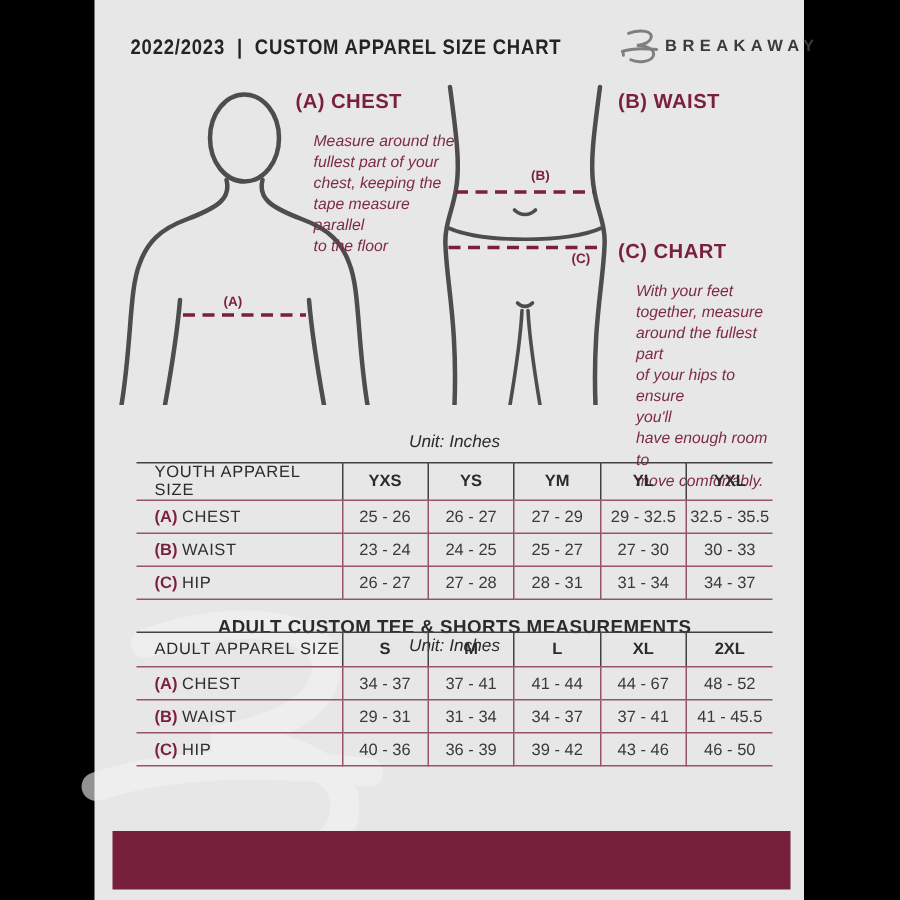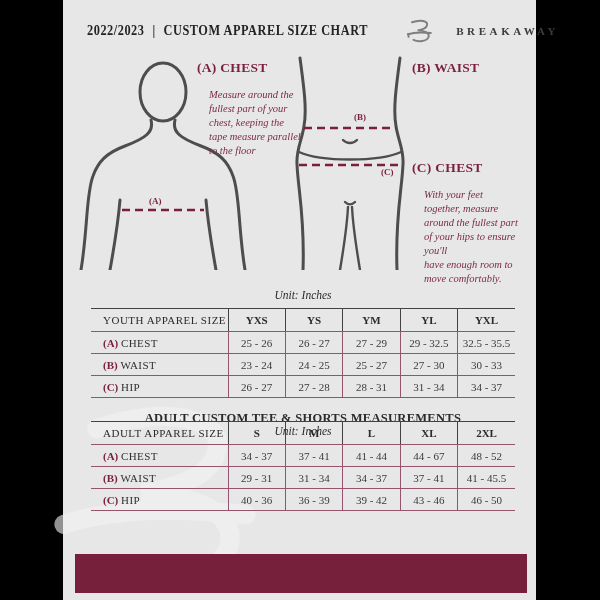--- a/index.html
+++ b/index.html
@@ -1,25 +1,25 @@
 <!DOCTYPE html>
 <html><head>
 <meta charset="utf-8">
 <style>
   html,body{margin:0;padding:0;background:#000;}
   #canvas{position:relative;width:569px;height:600px;background:#000;overflow:hidden;
-          font-family:Liberation Serif, serif;}
+          font-family:Liberation Sans, sans-serif;}
   .page{position:absolute;left:63px;top:0;width:473px;height:600px;background:#e7e7e7;}
 
   
   .header{position:absolute;left:24px;top:17px;width:425px;display:flex;
           justify-content:space-between;align-items:center;}
   .hdr-title{display:flex;gap:9px;font-weight:bold;font-size:14px;color:#242424;
              letter-spacing:.6px;transform:scaleX(.88);transform-origin:left center;white-space:nowrap;}
-  .brand{display:flex;align-items:center;gap:23px;}
+  .brand{display:flex;align-items:center;gap:3px;}
   .brand-name{font-weight:bold;font-size:11px;letter-spacing:3.6px;color:#3b3b3b;}
 
   
   .fig-svg{position:absolute;left:0;top:52px;}
   .fig-label{position:absolute;font-weight:bold;font-size:9px;color:#7a1f3e;}
 
   .measure-block{position:absolute;width:120px;}
   .measure-head{font-weight:bold;font-size:13.5px;color:#7a1f3e;letter-spacing:.3px;margin:0 0 7px 0;}
   .measure-desc{font-style:italic;font-size:10.5px;line-height:1.34;color:#7e2a49;
                 white-space:pre-line;margin:12px;}
@@ -106,21 +106,21 @@
       <p class="measure-desc">Measure around the
 fullest part of your
 chest, keeping the
 tape measure parallel
 to the floor</p>
     </div>
     <div class="measure-block" style="left:349px;top:60px">
       <p class="measure-head">(B) WAIST</p>
     </div>
     <div class="measure-block" style="left:349px;top:160px">
-      <p class="measure-head">(C) CHEST</p>
+      <p class="measure-head">(C) CHART</p>
       <p class="measure-desc">With your feet
 together, measure
 around the fullest part
 of your hips to ensure
 you'll
 have enough room to
 move comfortably.</p>
     </div>
 
     <svg class="watermark" width="215" height="205" viewBox="0 0 36 32">

